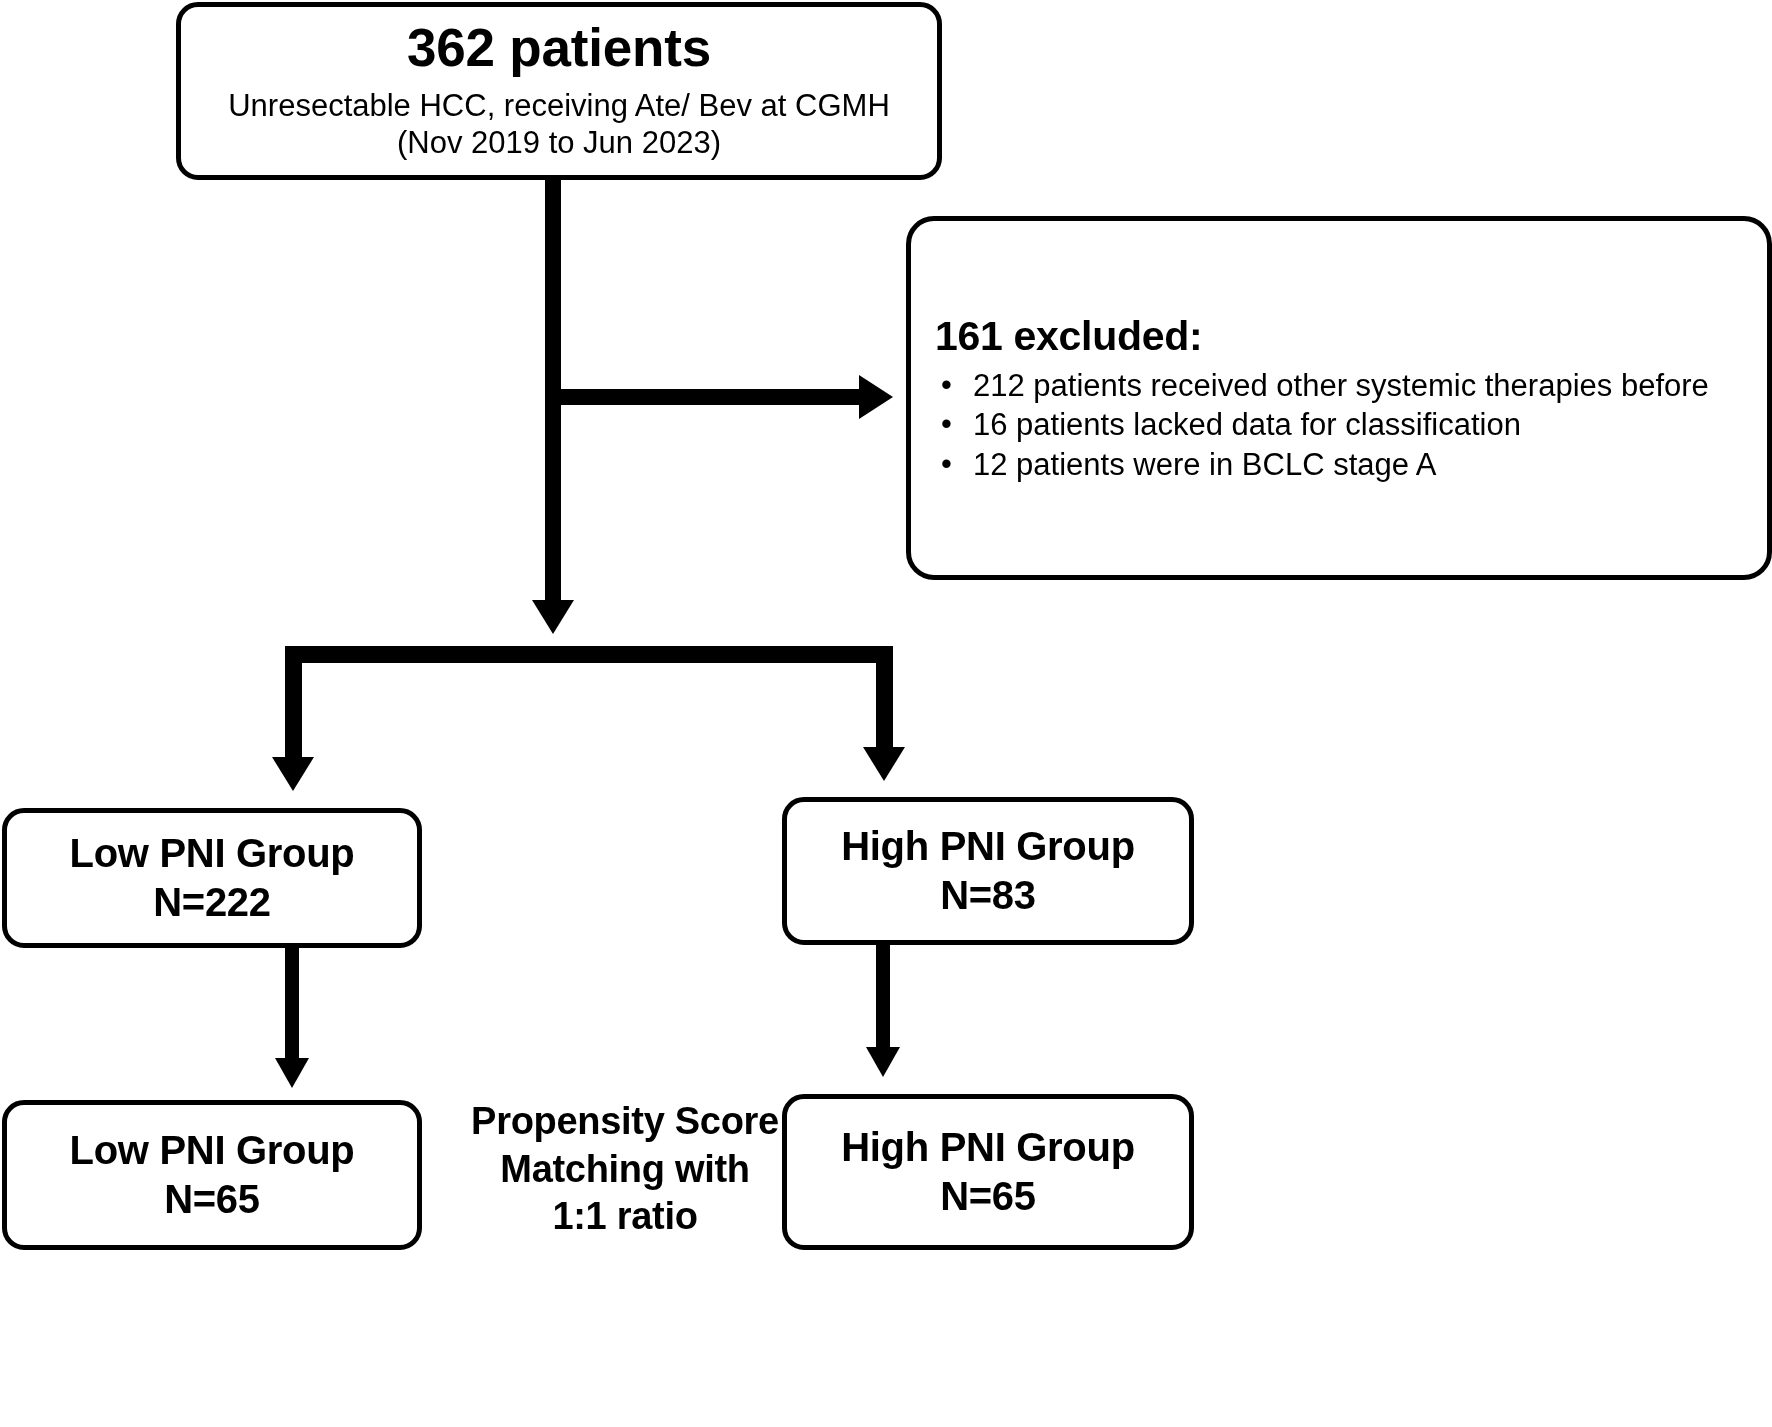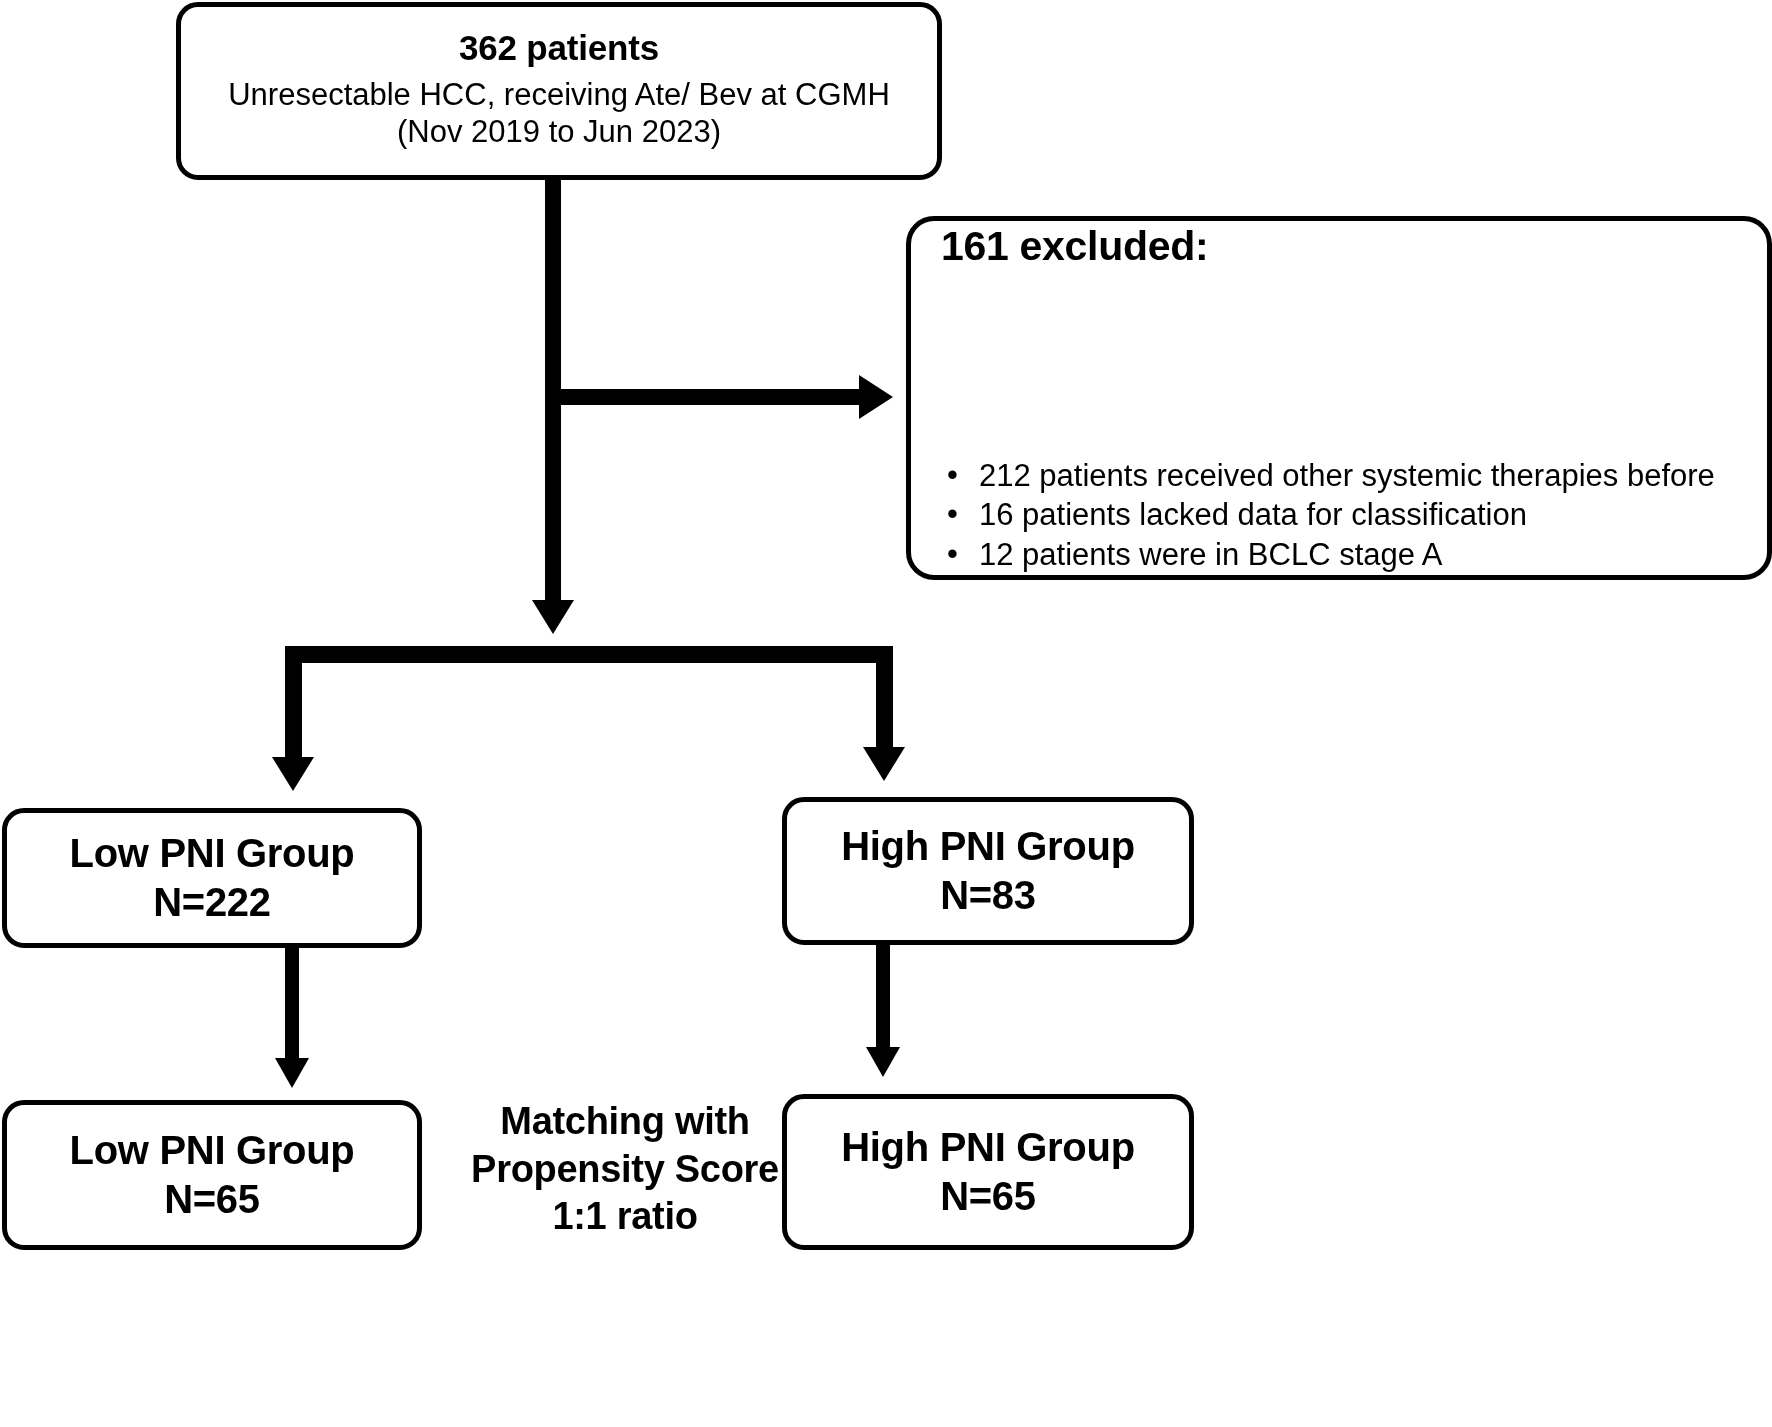--- a/index.html
+++ b/index.html
@@ -38,39 +38,39 @@
 
   
   #node-cohort {
     left: 176px;
     top: 2px;
     width: 766px;
     height: 178px;
     padding: 10px 18px 14px;
   }
   #node-cohort .headline {
-    font-size: 35px;
+    font-size: 53px;
     font-weight: bold;
     letter-spacing: -0.2px;
     margin-bottom: 6px;
   }
   #node-cohort .sub {
     font-size: 31px;
     font-weight: normal;
   }
 
   
   #node-excluded {
     left: 906px;
     top: 216px;
     width: 866px;
     height: 364px;
     border-radius: 28px;
-    padding: 0 0 0 30px;
-    justify-content: space-between;
+    padding: 0 0 0 24px;
+    justify-content: center;
   }
   #node-excluded .headline {
     font-size: 41px;
     font-weight: bold;
     margin: 0 0 6px 0;
     letter-spacing: -0.3px;
   }
   #node-excluded ul {
     margin: 0;
     padding: 0;
@@ -219,22 +219,22 @@
     <div class="line">N=83</div>
   </div>
 
   <div class="vline" style="left:285px; top:948px; width:14px; height:120px;"></div>
   <div class="arrowhead-down slim" style="left:275px; top:1058px;"></div>
 
   <div class="vline" style="left:876px; top:945px; width:14px; height:112px;"></div>
   <div class="arrowhead-down slim" style="left:866px; top:1047px;"></div>
 
   <div id="psm-caption">
+    <div>Propensity Score</div>
     <div>Matching with</div>
-    <div>Propensity Score</div>
     <div>1:1 ratio</div>
   </div>
 
   <div class="node pni-box" id="node-low-pni-matched">
     <div class="line">Low PNI Group</div>
     <div class="line">N=65</div>
   </div>
 
   <div class="node pni-box" id="node-high-pni-matched">
     <div class="line">High PNI Group</div>

